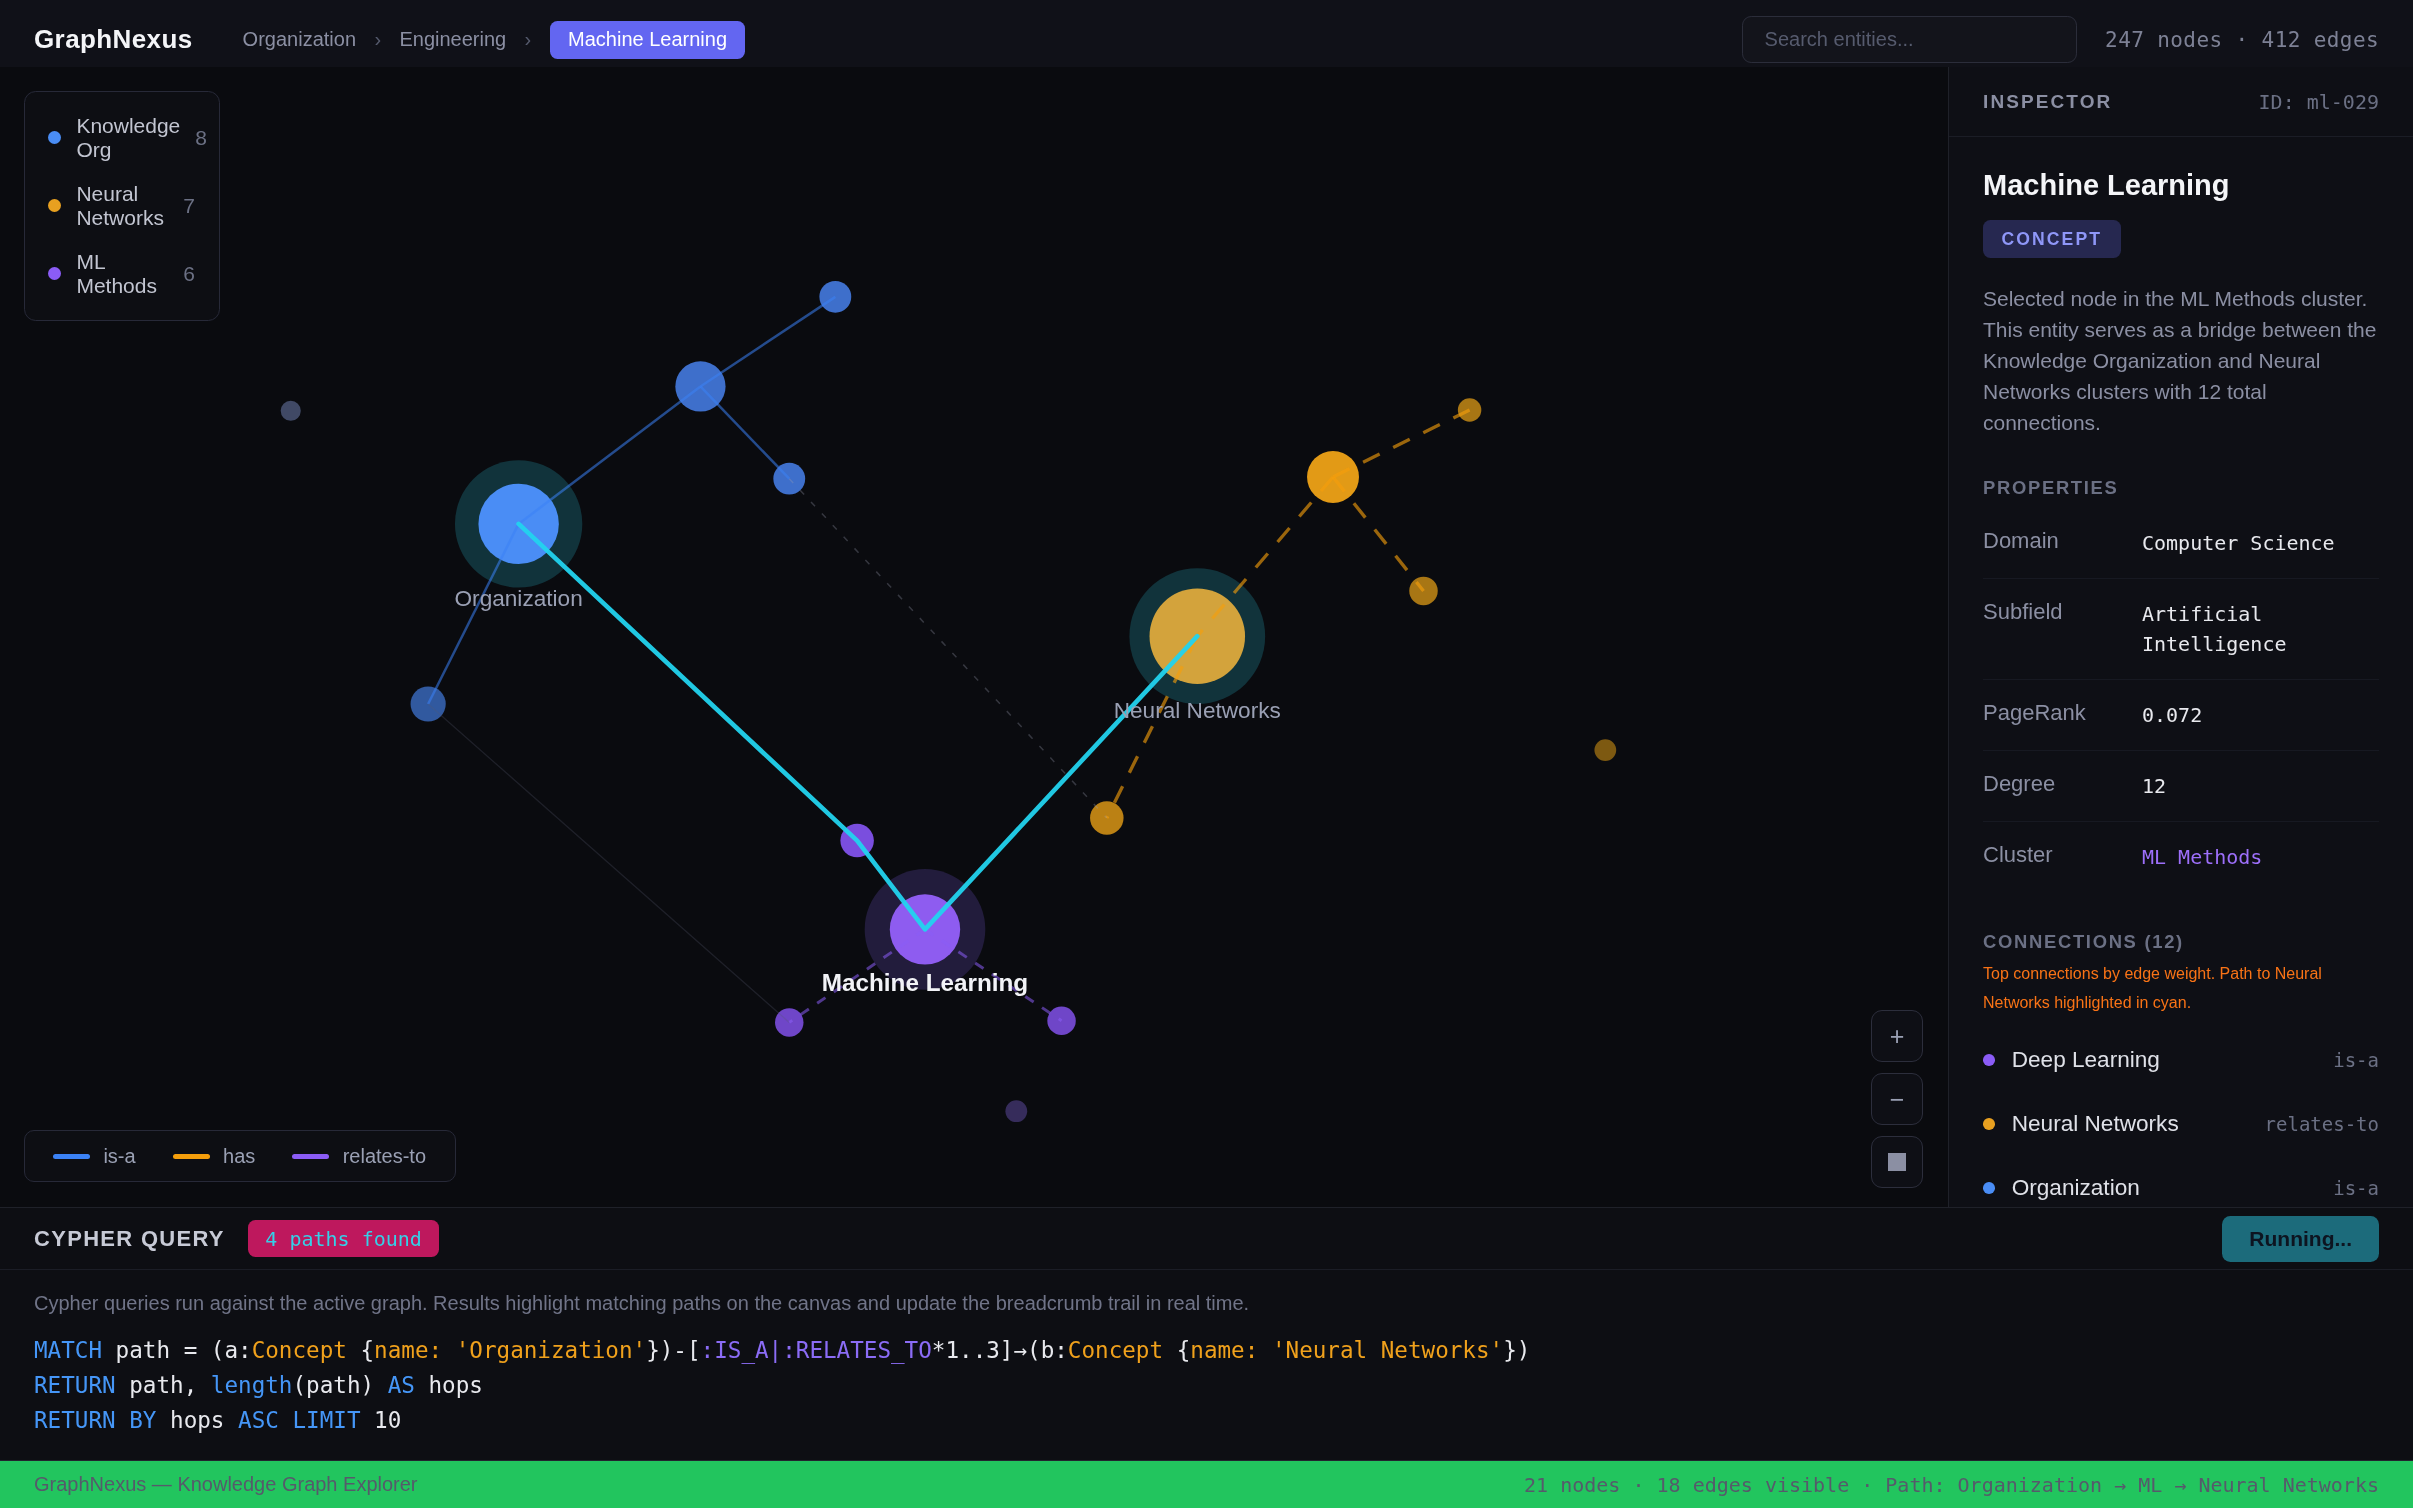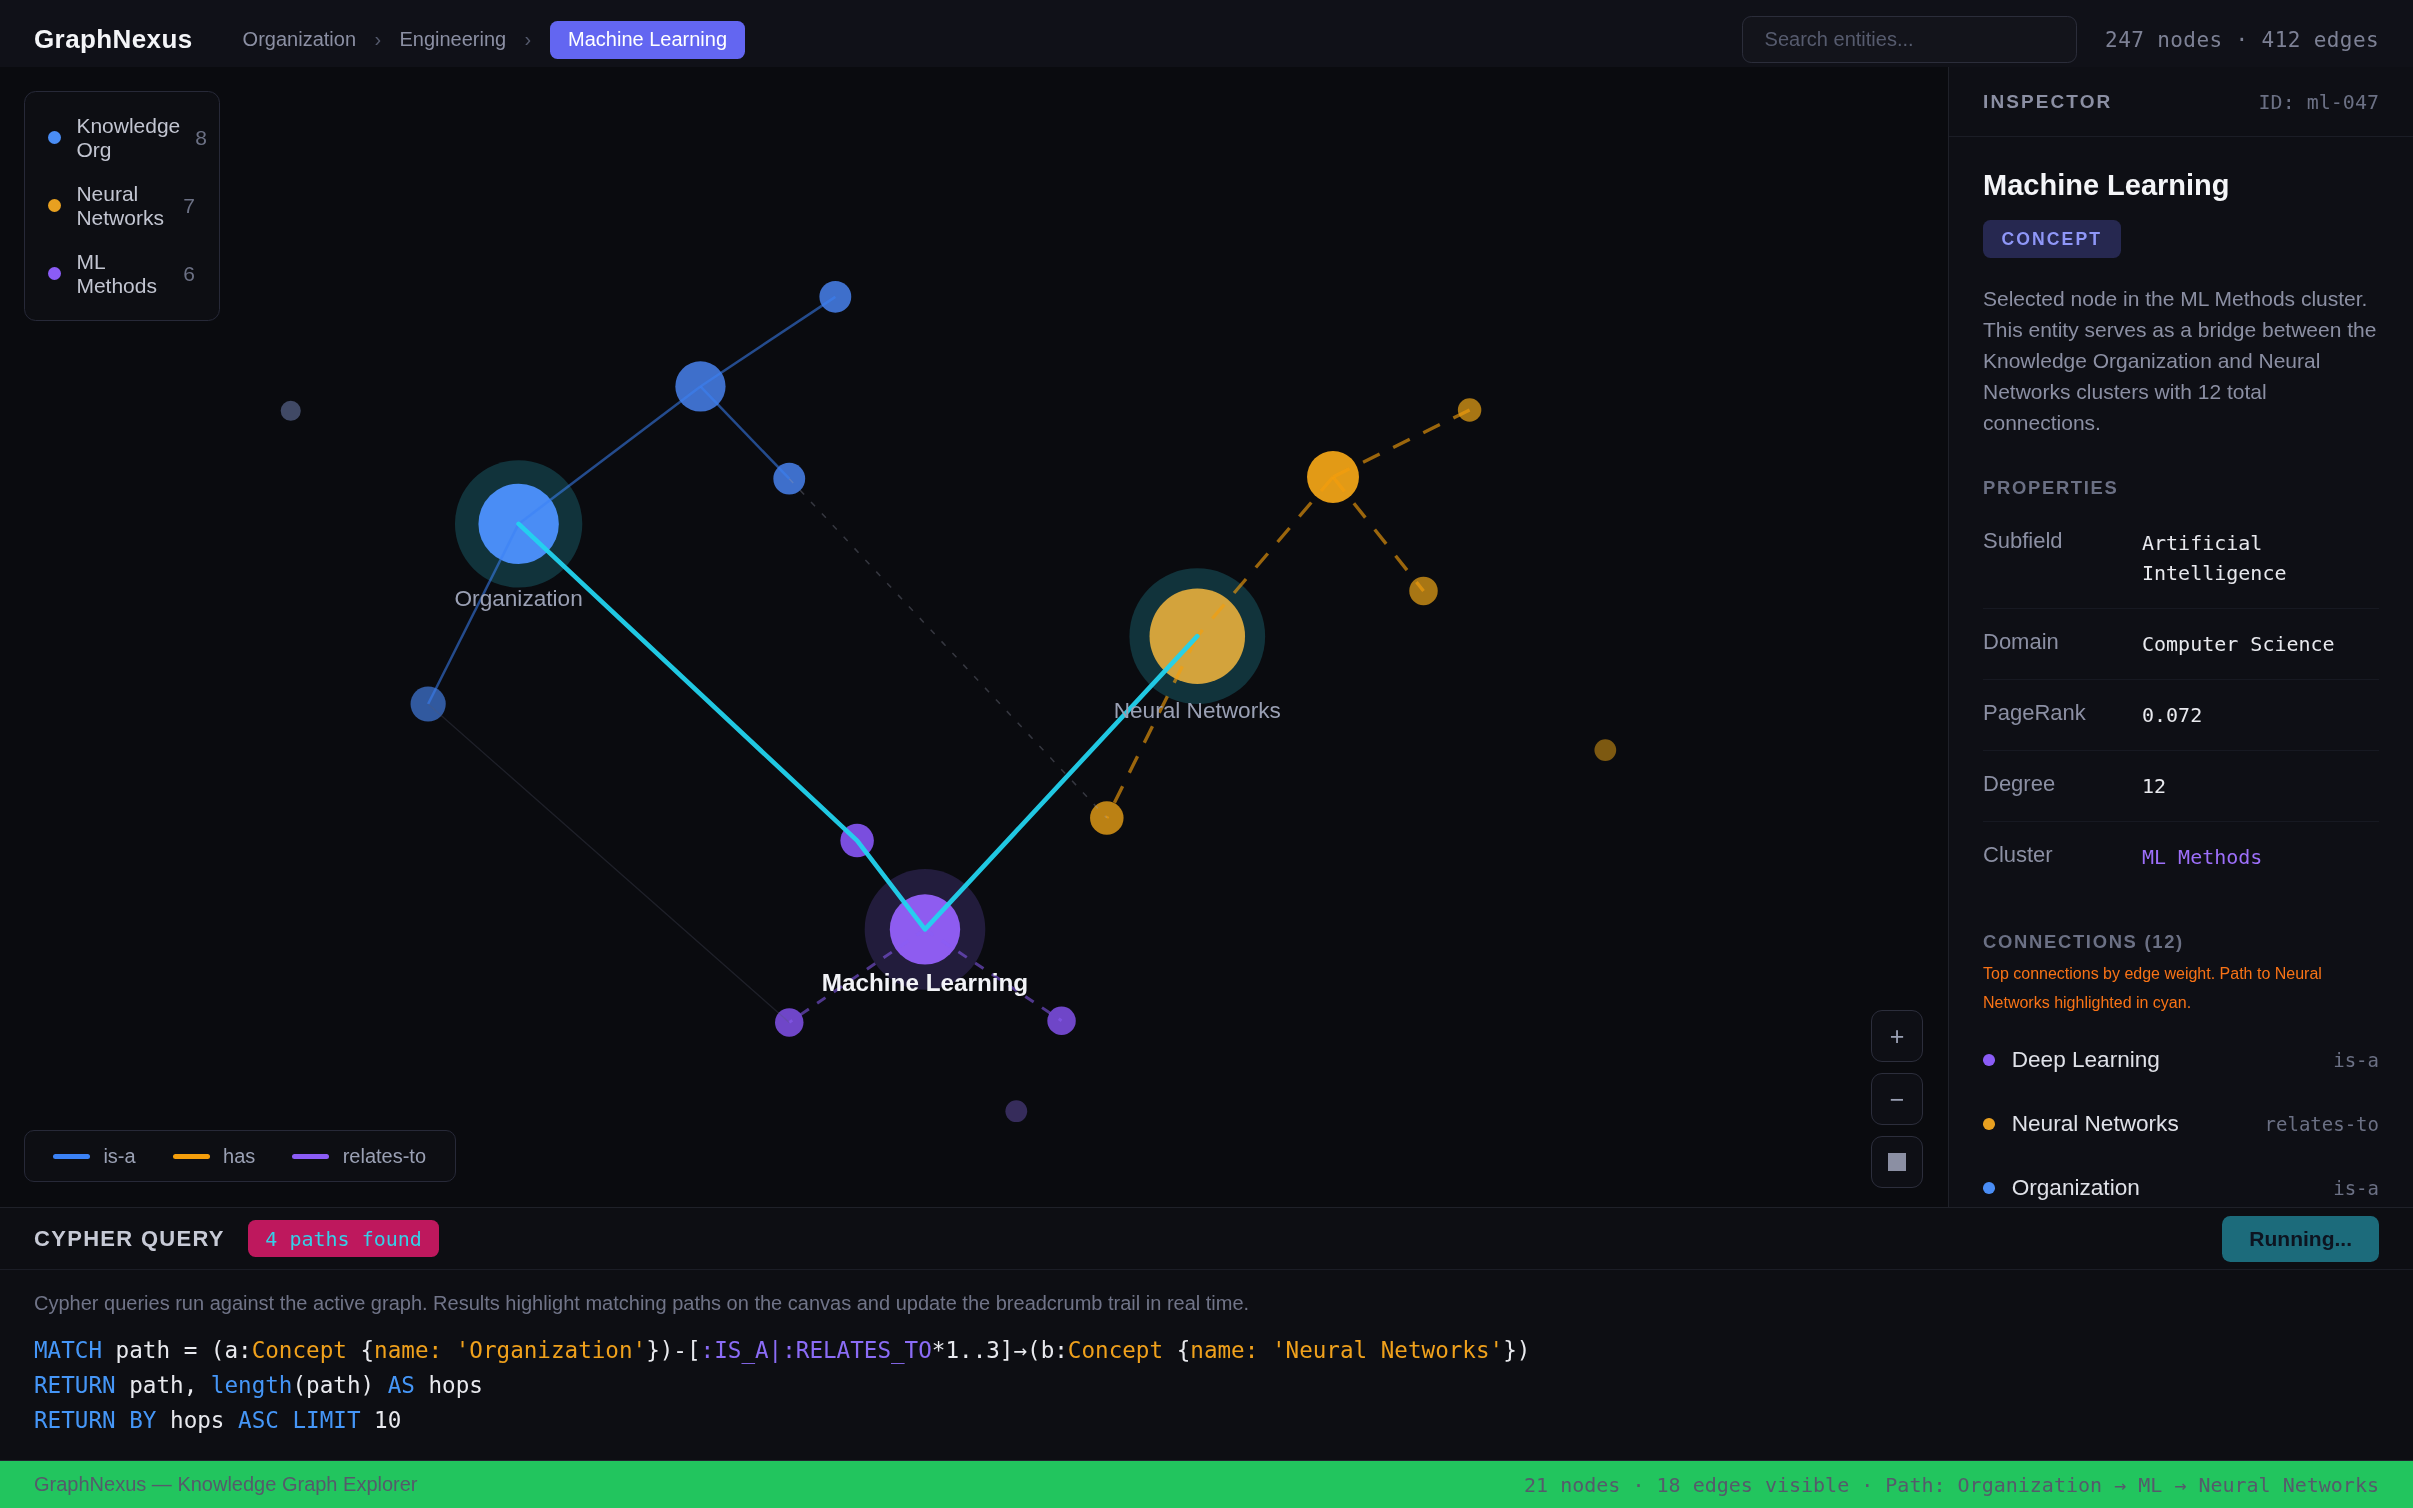--- a/index.html
+++ b/index.html
@@ -224,36 +224,36 @@
       </div>
       <div class="zoom-btn">
         <span class="fit-glyph"></span>
       </div>
     </div>
   </div>
 
   <div id="inspector">
     <div id="inspector-header">
       <span class="section-label">INSPECTOR</span>
-      <span class="inspector-id mono">ID: ml-047</span>
+      <span class="inspector-id mono">ID: ml-029</span>
     </div>
     <div id="inspector-body">
       <div id="node-title">Machine Learning</div>
       <div id="node-type-badge">CONCEPT</div>
       <div id="node-desc">Selected node in the ML Methods cluster. This entity serves as a bridge between the Knowledge Organization and Neural Networks clusters with 12 total connections.</div>
 
       <div class="subsection-label">PROPERTIES</div>
       <div id="properties">
           <div class="prop-row">
+            <span class="prop-label">Domain</span>
+            <span class="prop-value mono" style="color: rgb(232, 233, 238);">Computer Science</span>
+          </div>
+          <div class="prop-row">
             <span class="prop-label">Subfield</span>
             <span class="prop-value mono" style="color: rgb(232, 233, 238);">Artificial Intelligence</span>
-          </div>
-          <div class="prop-row">
-            <span class="prop-label">Domain</span>
-            <span class="prop-value mono" style="color: rgb(232, 233, 238);">Computer Science</span>
           </div>
           <div class="prop-row">
             <span class="prop-label">PageRank</span>
             <span class="prop-value mono" style="color: rgb(232, 233, 238);">0.072</span>
           </div>
           <div class="prop-row">
             <span class="prop-label">Degree</span>
             <span class="prop-value mono" style="color: rgb(232, 233, 238);">12</span>
           </div>
           <div class="prop-row">

